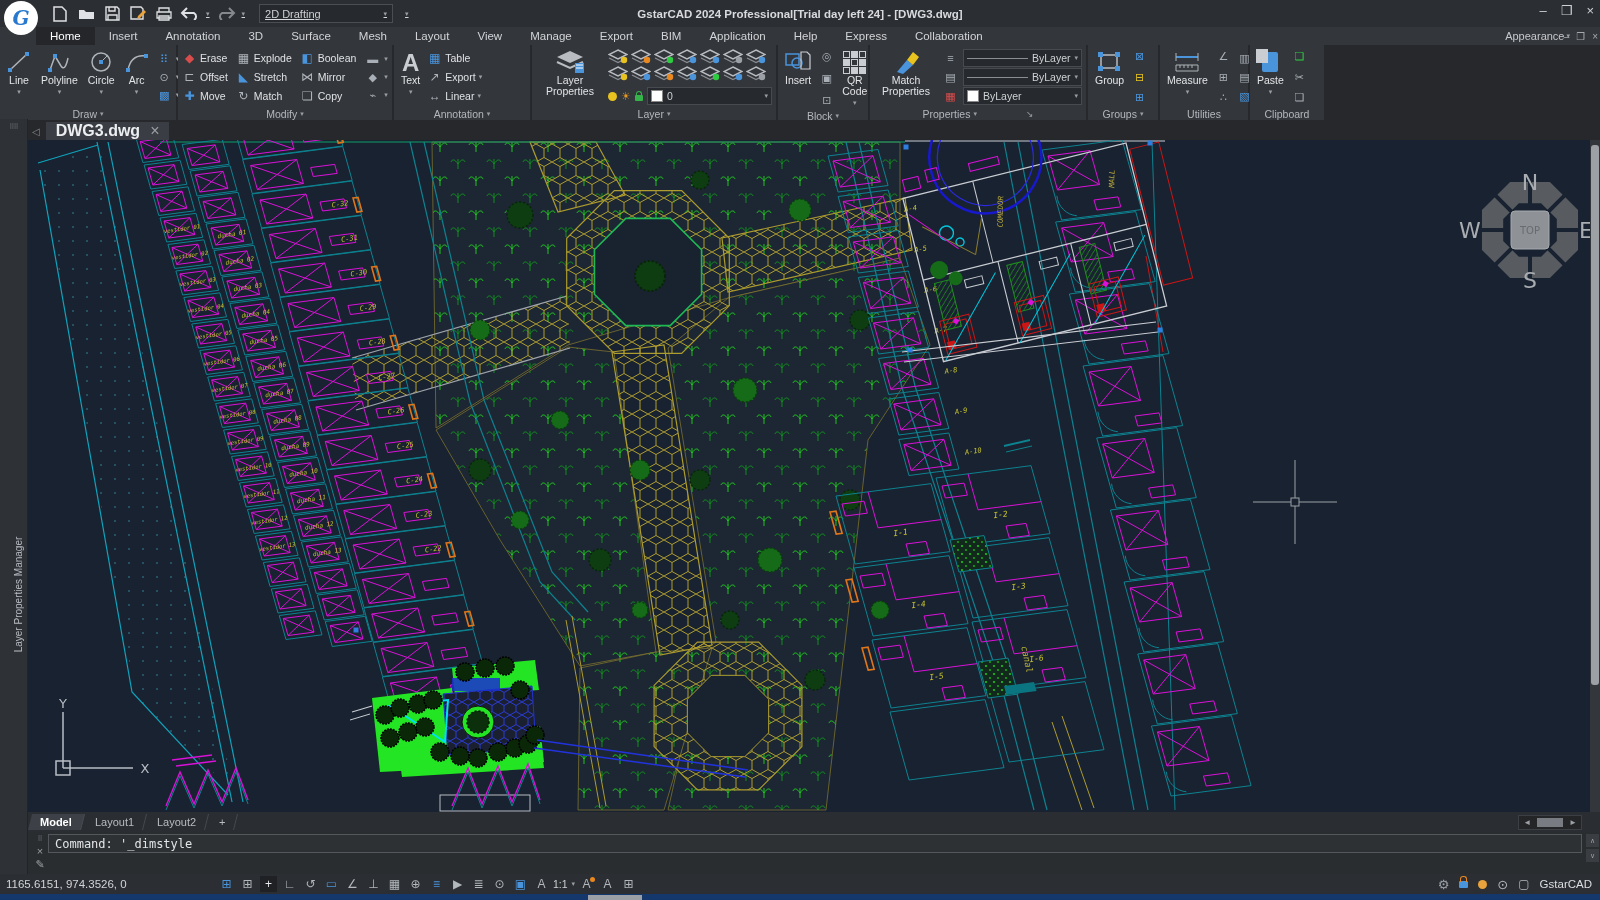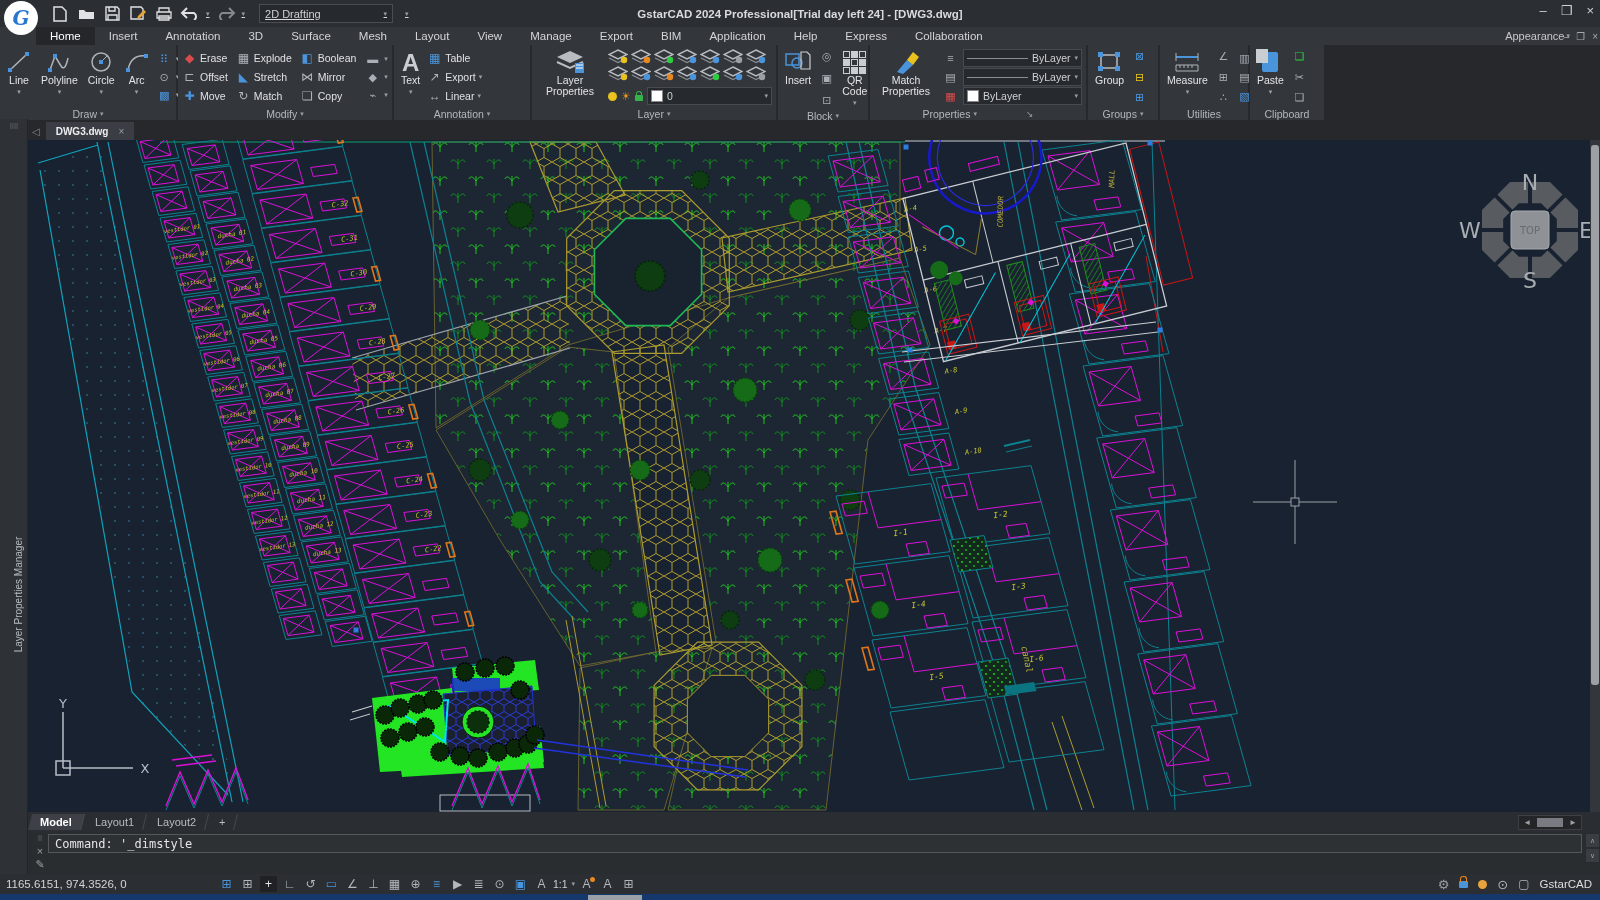--- a/index.html
+++ b/index.html
@@ -49,21 +49,21 @@
   .locki{width:8px;height:6px;background:#35b24a;border-radius:1px;position:relative;margin-top:4px;}
   .locki:before{content:'';position:absolute;top:-4px;left:1px;width:4px;height:4px;border:1.2px solid #35b24a;border-bottom:none;border-radius:3px 3px 0 0;}
   .qr{display:grid;grid-template-columns:repeat(3,7px);grid-template-rows:repeat(3,7px);gap:1px;}
   .qr i{background:#caced3;}
   .qr i.e{background:transparent;border:1.5px solid #caced3;box-sizing:border-box;}
   .clipic{width:16px;height:20px;background:#4a94dc;border-radius:2px;position:relative;}
   .clipic:before{content:'';position:absolute;left:-6px;top:-3px;width:12px;height:14px;background:#caced3;}
   
   #doctabs{left:28px;top:120px;width:1572px;height:20px;background:#26282c;display:flex;align-items:flex-end;}
   #navleft{color:#85898e;font-size:10px;margin:0 6px 3px 4px;}
-  .dtab{height:18px;background:#3a3e44;color:#eceef0;font-size:10px;font-weight:bold;display:flex;align-items:center;padding:0 10px;gap:10px;}
+  .dtab{height:18px;background:#3a3e44;color:#eceef0;font-size:16px;font-weight:bold;display:flex;align-items:center;padding:0 10px;gap:10px;}
   .dtab .x{color:#9a9ea3;font-weight:normal;}
   
   #leftstrip{left:0;top:119px;width:27px;height:756px;background:#2e3136;border-right:1px solid #222428;}
   #leftstrip .grip{color:#787c81;font-size:7px;text-align:center;margin-top:4px;letter-spacing:-1px;}
   #lpm{position:absolute;top:470px;left:-62px;width:160px;transform:rotate(-90deg);font-size:10px;color:#b8bcc2;text-align:center;}
   
   #canvaswrap{left:28px;top:140px;width:1562px;height:672px;background:#192230;}
   #vscroll{left:1590px;top:140px;width:10px;height:672px;background:#33363a;}
   #vthumb{position:absolute;left:1px;top:5px;width:8px;height:540px;background:#9da1a6;border-radius:3px;}
   

